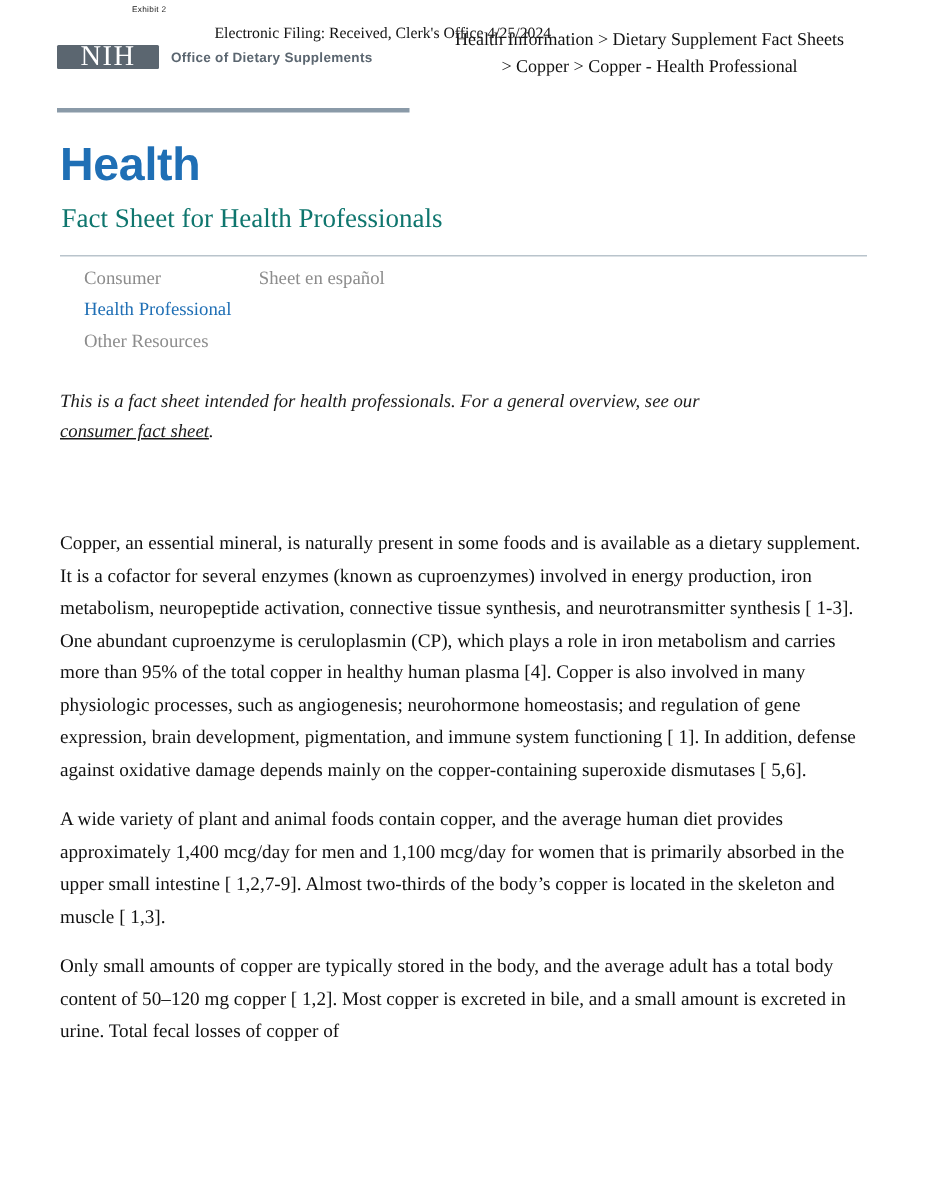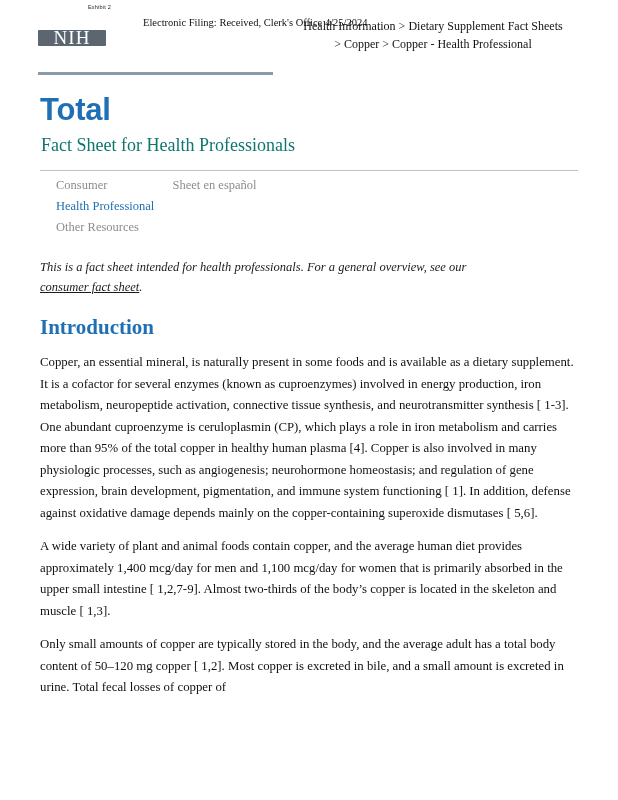--- a/index.html
+++ b/index.html
@@ -204,25 +204,26 @@
 <div class="page">
 
   <div class="exhibit-stamp">Exhibit 2</div>
   <div class="filing-stamp">Electronic Filing: Received, Clerk's Office 4/25/2024</div>
 
   <div class="breadcrumb">Health Information  &gt; Dietary Supplement Fact Sheets  &gt; Copper &gt;  Copper - Health Professional</div>
 
   <div class="logo-wrap">
     <div class="nih-badge">NIH</div>
     <div class="logo-text">
+      <div class="logo-sub">Office of Dietary Supplements</div>
     </div>
   </div>
   <div class="logo-rule"></div>
 
-  <div class="doc-title">Total</div>
+  <div class="doc-title">Health</div>
   <div class="doc-subtitle">Fact Sheet for Health Professionals</div>
   <div class="title-rule"></div>
 
   <div class="tabs">
     <div class="tab-row">
       <span class="tab">Consumer</span>
       <span class="tab es">Sheet en español</span>
     </div>
     <div class="tab-row">
       <span class="tab active">Health Professional</span>
@@ -230,21 +231,20 @@
     <div class="tab-row">
       <span class="tab">Other Resources</span>
     </div>
   </div>
 
   <div class="note">This is a fact sheet intended for health professionals. For a general overview, see our</div>
   <div class="note-link">
     <span class="u">consumer fact sheet</span><span>.</span>
   </div>
 
-  <div class="section-heading">Introduction</div>
 
   <div class="body-copy">
     <p>Copper, an essential mineral, is naturally present in some foods and is available as a dietary supplement. It is a cofactor for several enzymes (known as cuproenzymes) involved in energy production, iron metabolism, neuropeptide activation, connective tissue synthesis, and neurotransmitter synthesis [    1-3]. One abundant cuproenzyme is ceruloplasmin (CP), which plays a role in iron metabolism and carries more than 95% of the total copper in healthy human plasma [4]. Copper is also involved in many physiologic processes, such as angiogenesis; neurohormone homeostasis; and regulation of gene expression, brain development, pigmentation, and immune system functioning [  1]. In addition, defense against oxidative damage depends mainly on the copper-containing superoxide dismutases [  5,6].</p>
     <p>A wide variety of plant and animal foods contain copper, and the average human diet provides approximately 1,400 mcg/day for men and 1,100 mcg/day for women that is primarily absorbed in the upper small intestine [  1,2,7-9]. Almost two-thirds of the body’s copper is located in the skeleton and muscle [  1,3].</p>
     <p>Only small amounts of copper are typically stored in the body, and the average adult has a total body content of 50–120 mg copper [  1,2]. Most copper is excreted in bile, and a small amount is excreted in urine. Total fecal losses of copper of</p>
   </div>
 
 </div>
 
 </body></html>

